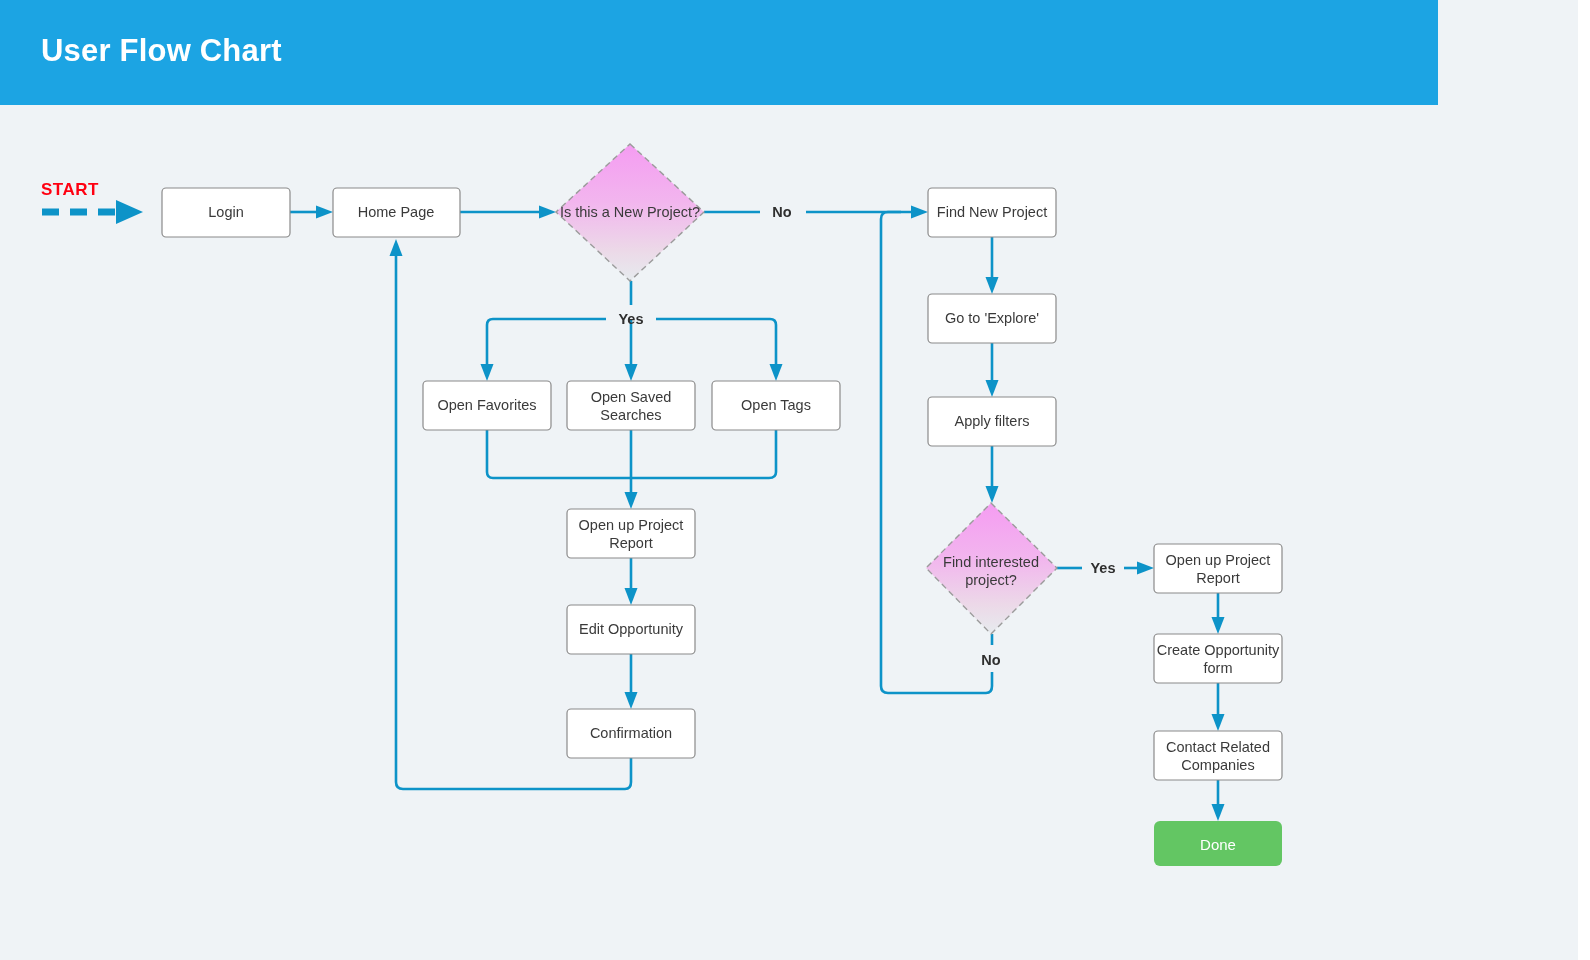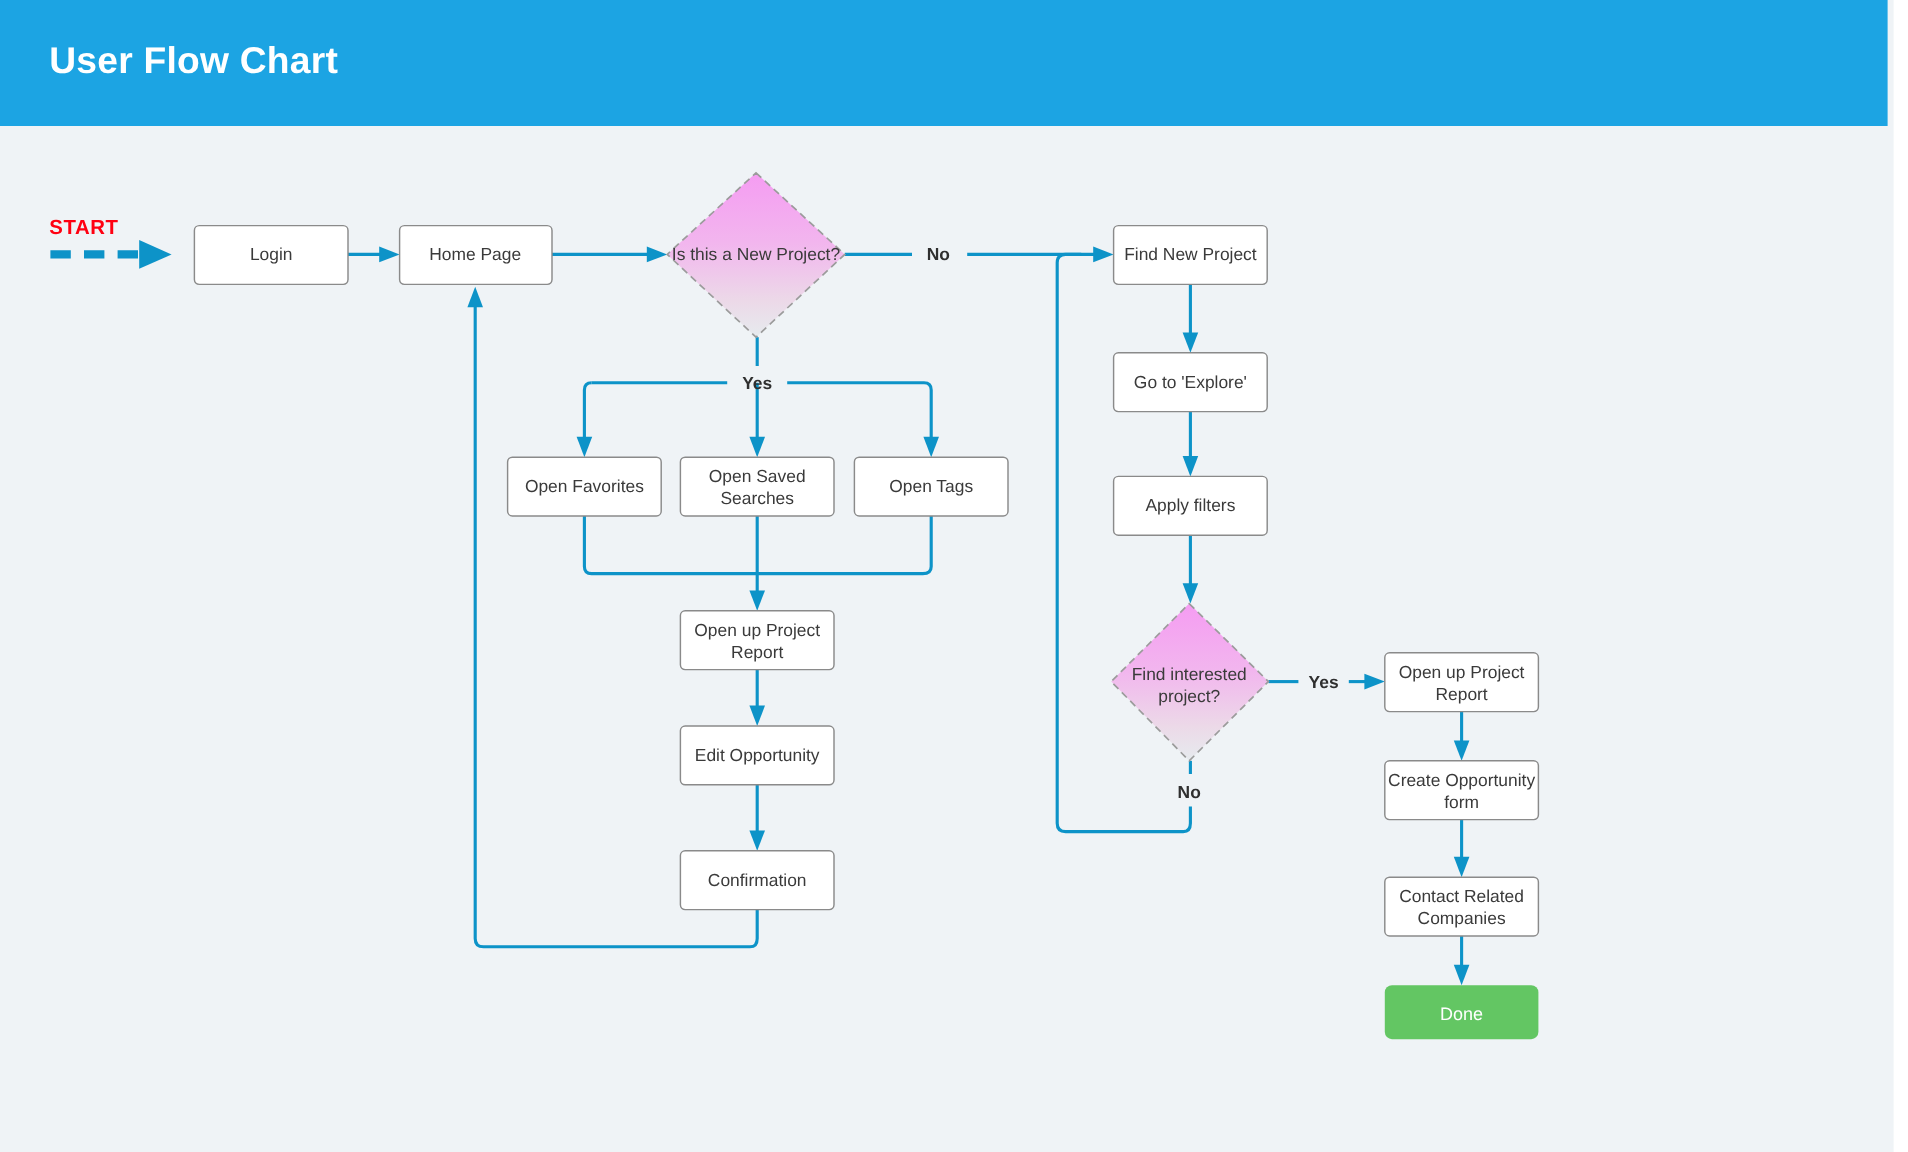--- a/index.html
+++ b/index.html
@@ -25,21 +25,21 @@
     left: 0;
     top: 0;
     width: 1578px;
     height: 960px;
     background: #eff3f6;
   }
   #header-bar {
     position: absolute;
     left: 0;
     top: 0;
-    width: 1573px;
+    width: 1438px;
     height: 105px;
     background: #1ca4e3;
   }
   #header-title {
     position: absolute;
     left: 41px;
     top: 33px;
     font-family: "Liberation Sans", sans-serif;
     font-size: 31px;
     font-weight: bold;

